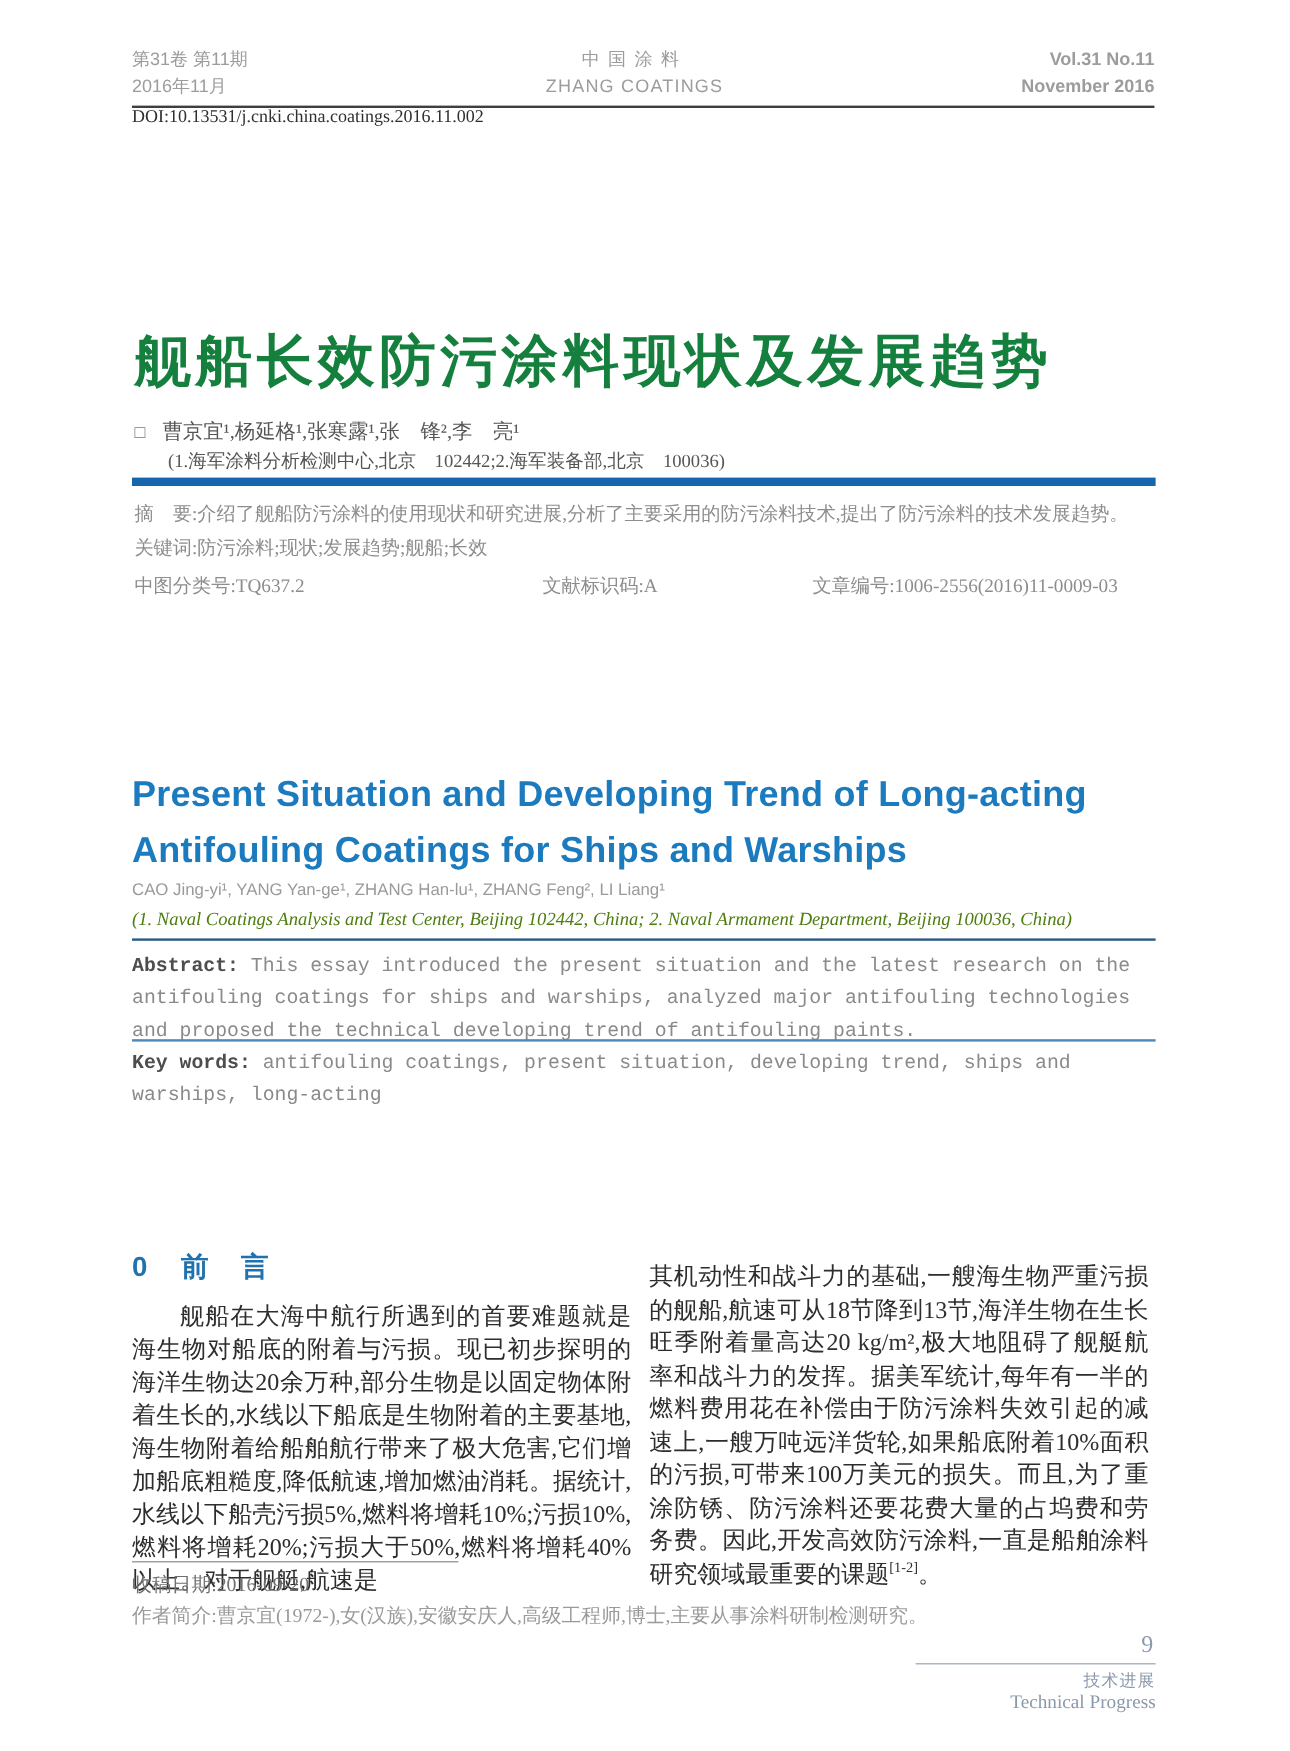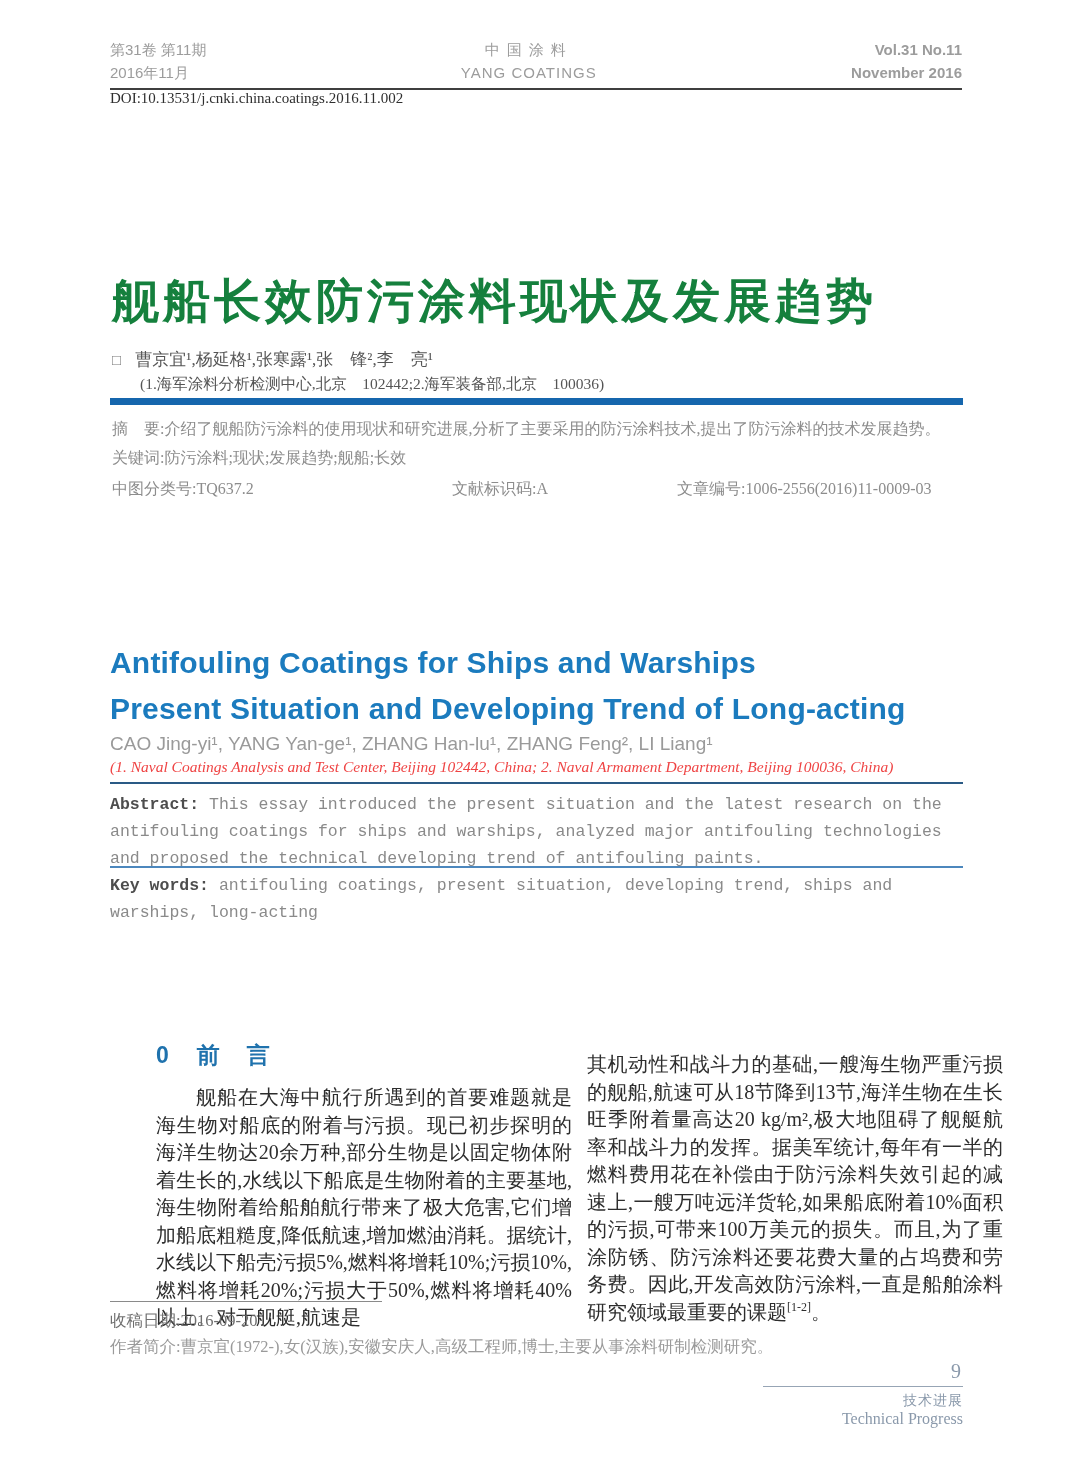--- a/index.html
+++ b/index.html
@@ -58,45 +58,45 @@
     margin-top:2px;
   }
   
   .title-en {
     position:absolute; left:110px; top:640px; width:860px;
     color:#1b7bbe; font-size:30px; font-weight:bold; line-height:46px;
     letter-spacing:0.2px;
   }
   .authors-en {
     position:absolute; left:110px; top:733px; width:860px;
-    color:#9a9a9a; font-size:19px;
+    color:#9a9a9a; font-size:14px;
   }
   .affil-en {
     position:absolute; left:110px; top:758px; width:860px;
-    color:#ef4444; font-size:15.5px; font-style:italic;
+    color:#4d7c0f; font-size:15.5px; font-style:italic;
     font-family:"Liberation Serif", serif;
   }
   .rule-dark {
     position:absolute; left:110px; top:782px; width:853px; height:0;
     border-top:2px solid #2a5a85;
   }
   .abstract-en {
     position:absolute; left:110px; top:791px; width:856px;
     color:#8a8a8a; font-size:16.5px; line-height:27px;
     font-family:Liberation Mono, monospace;
   }
   .abstract-en b { color:#4d4d4d; }
   .rule-blue {
     position:absolute; left:110px; top:866px; width:853px; height:0;
     border-top:2px solid #4c87bd;
   }
   
   .body-cols {
     position:absolute; left:110px; top:1040px; width:855px;
-    display:flex; gap:15px;margin-left:46px;
+    display:flex; gap:15px;
   }
   .col { width:416px; }
   .sec-heading {
     color:#1f72ad; font-size:23px; font-weight:bold;
     margin-bottom:13px; letter-spacing:2px;
   }
   .sec-heading .num { margin-right:26px; }
   .para {
     color:#2d2d2d; font-size:20px; line-height:27.5px;
     text-align:justify;
@@ -129,21 +129,21 @@
 
 <div class="page">
 
   <div class="header">
     <div class="left">
       <div>第31卷 第11期</div>
       <div>2016年11月</div>
     </div>
     <div class="center">
       <div class="cn">中国涂料</div>
-      <div class="en">YANG COATINGS</div>
+      <div class="en">ZHANG COATINGS</div>
     </div>
     <div class="right">
       <div>Vol.31 No.11</div>
       <div>November 2016</div>
     </div>
   </div>
   <div class="doi">DOI:10.13531/j.cnki.china.coatings.2016.11.002</div>
 
   <h1 class="title-cn">舰船长效防污涂料现状及发展趋势</h1>
   <div class="authors-cn">
@@ -167,22 +167,22 @@
       <div>
         <span>文献标识码:</span><span>A</span>
       </div>
       <div>
         <span>文章编号:</span><span>1006-2556(2016)11-0009-03</span>
       </div>
     </div>
   </div>
 
   <h2 class="title-en">
+    <div>Present Situation and Developing Trend of Long-acting</div>
     <div>Antifouling Coatings for Ships and Warships</div>
-    <div>Present Situation and Developing Trend of Long-acting</div>
   </h2>
   <div class="authors-en">CAO Jing-yi¹, YANG Yan-ge¹, ZHANG Han-lu¹, ZHANG Feng², LI Liang¹</div>
   <div class="affil-en">(1. Naval Coatings Analysis and Test Center, Beijing 102442, China; 2. Naval Armament Department, Beijing 100036, China)</div>
   <div class="rule-dark"></div>
 
   <div class="abstract-en">
     <div>
       <b>Abstract:</b><span> This essay introduced the present situation and the latest research on the antifouling coatings for ships and warships, analyzed major antifouling technologies and proposed the technical developing trend of antifouling paints.</span>
     </div>
     <div>

